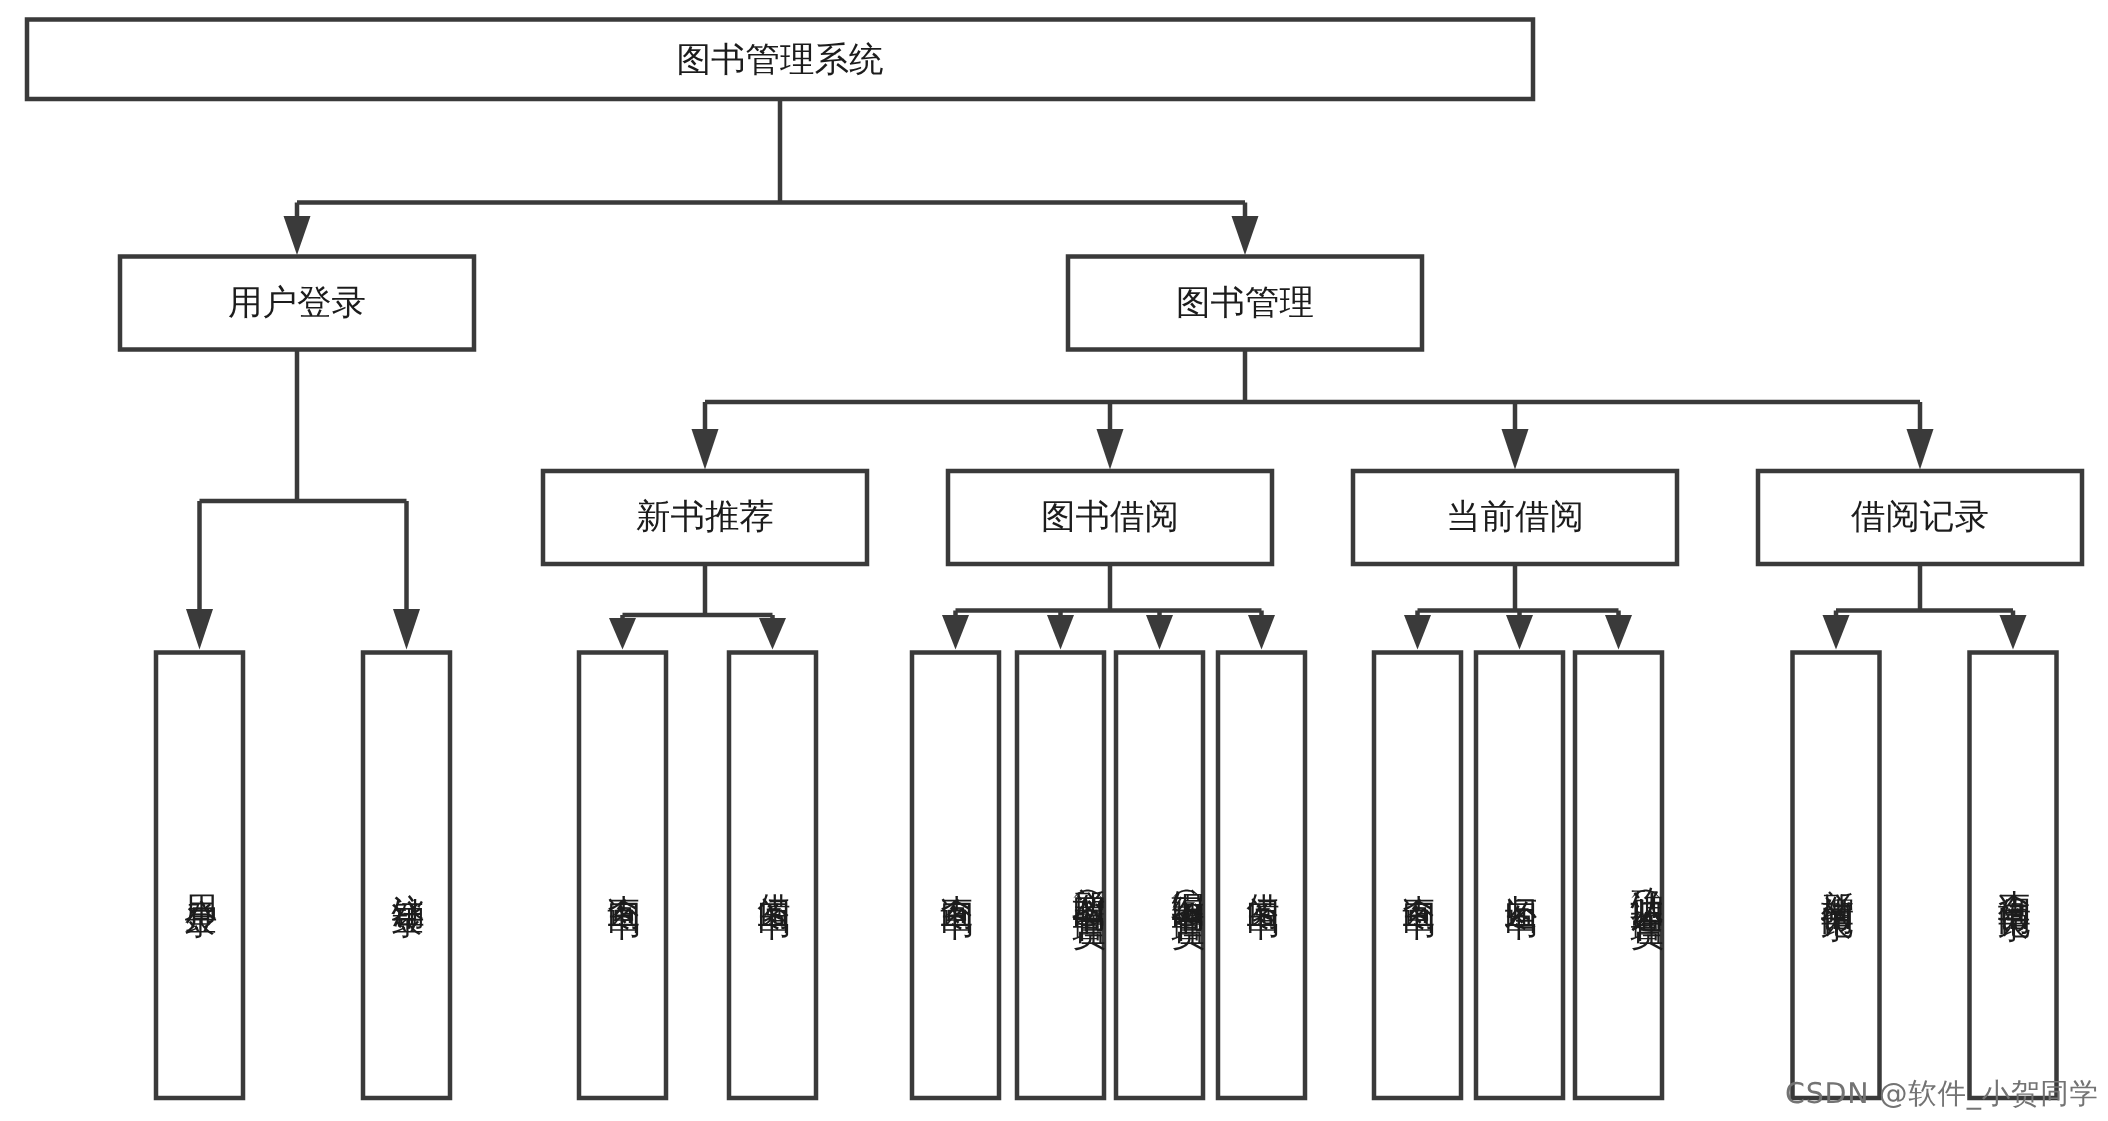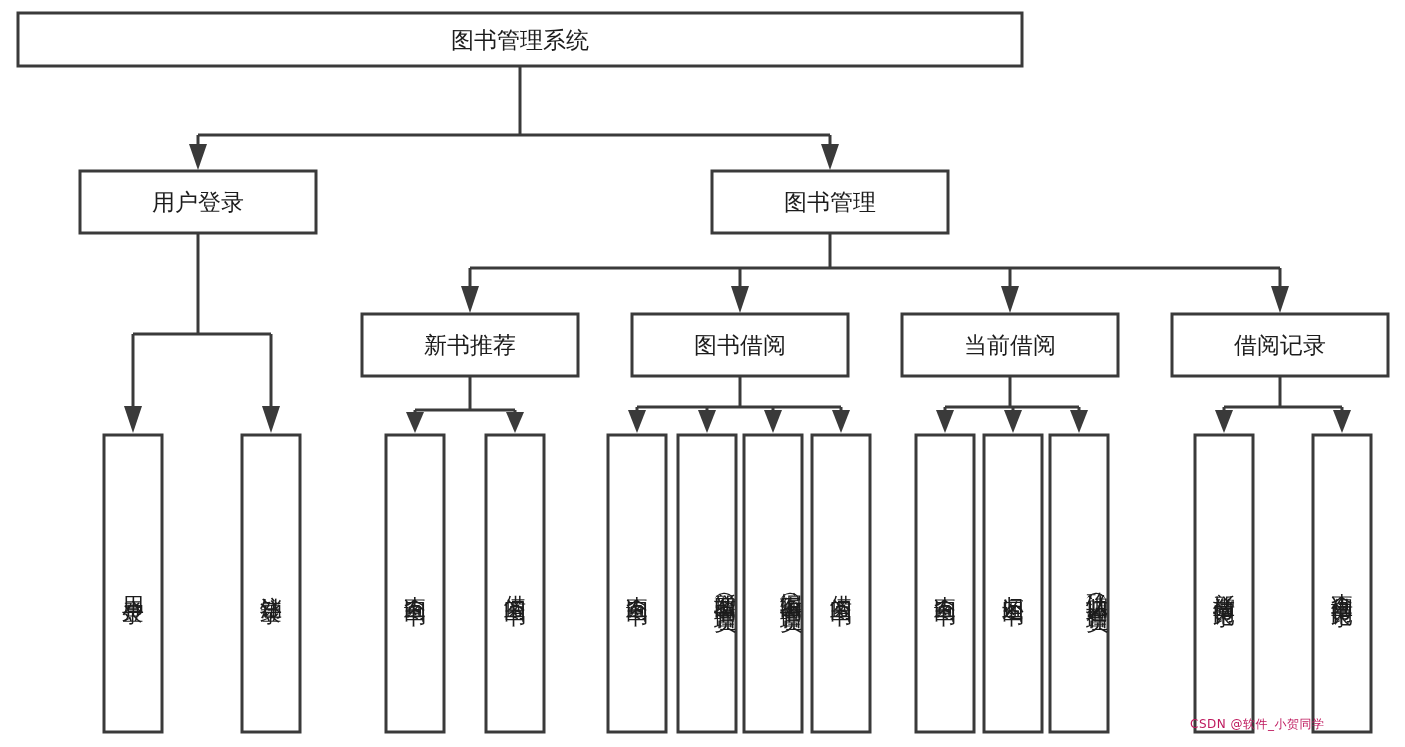--- a/index.html
+++ b/index.html
@@ -60,22 +60,22 @@
     color: #1c1c1c;
     white-space: nowrap;
     display: flex;
     align-items: center;
     justify-content: center;
     pointer-events: none;
   }
   .watermark {
     position: absolute;
     font-family: "DejaVu Sans", "Liberation Sans", sans-serif;
-    font-size: 12px;
-    color: #be185d;
+    font-size: 19px;
+    color: #737373;
     white-space: nowrap;
     letter-spacing: 0.5px;
   }
 </style>
 </head>
 <body>
 
 <div id="diagram-root">
 
   <svg class="flow" viewBox="0 0 1405 747" xmlns="http://www.w3.org/2000/svg">

